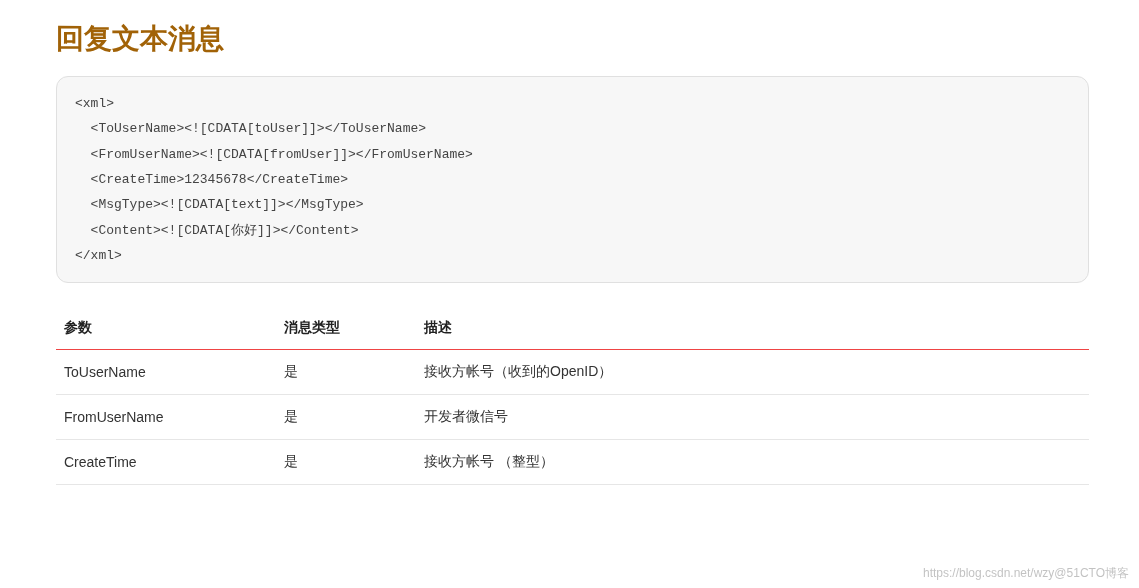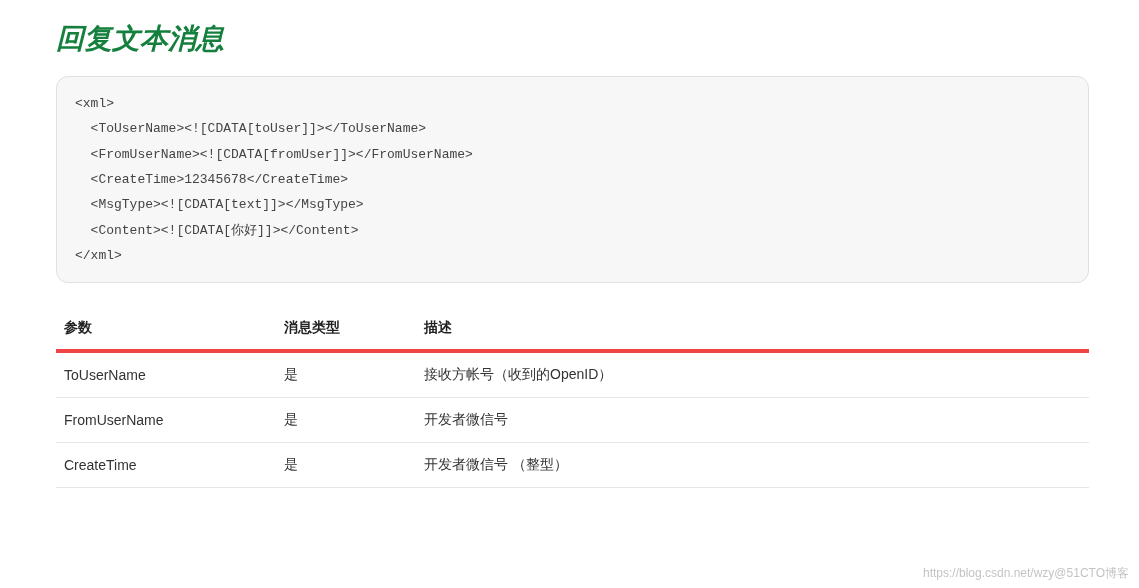--- a/index.html
+++ b/index.html
@@ -10,23 +10,22 @@
     body {
       font-family: -apple-system, BlinkMacSystemFont, "Segoe UI", "PingFang SC", "Microsoft YaHei", sans-serif;
       background: #fff;
       color: #333;
       width: 1139px;
       padding: 20px 50px 20px 56px;
     }
     h2 {
       font-size: 28px;
       font-weight: 700;
-      color: #15803d;
+      color: #a16207;
       margin-bottom: 18px;
-      font-style: italic;
     }
     .code-block {
       background: #f7f7f7;
       border: 1px solid #e0e0e0;
       border-radius: 12px;
       padding: 14px 18px;
       font-family: "Courier New", Consolas, monospace;
       font-size: 13px;
       line-height: 1.95;
       color: #444;
@@ -36,21 +35,21 @@
     table {
       width: 100%;
       border-collapse: collapse;
     }
     thead th {
       text-align: left;
       font-weight: 700;
       font-size: 14px;
       color: #222;
       padding: 10px 8px 12px 8px;
-      border-bottom: 4px solid #ef4444;
+      border-bottom: 1px solid #ef4444;
     }
     tbody td {
       font-size: 14px;
       color: #333;
       padding: 13px 8px;
       border-bottom: 1px solid #e6e6e6;
     }
     th.col-param, td.col-param { width: 220px; }
     th.col-required, td.col-required { width: 140px; }
     .watermark {
@@ -91,18 +90,18 @@
       <td>接收方帐号（收到的OpenID）</td>
     </tr>
     <tr>
       <td class="col-param">FromUserName</td>
       <td class="col-required">是</td>
       <td>开发者微信号</td>
     </tr>
     <tr>
       <td class="col-param">CreateTime</td>
       <td class="col-required">是</td>
-      <td>开发者微信号 （整型）</td>
+      <td>接收方帐号 （整型）</td>
     </tr>
   </tbody>
 </table>
 
 <div class="watermark">https://blog.csdn.net/wzy@51CTO博客</div>
 
 </body></html>

